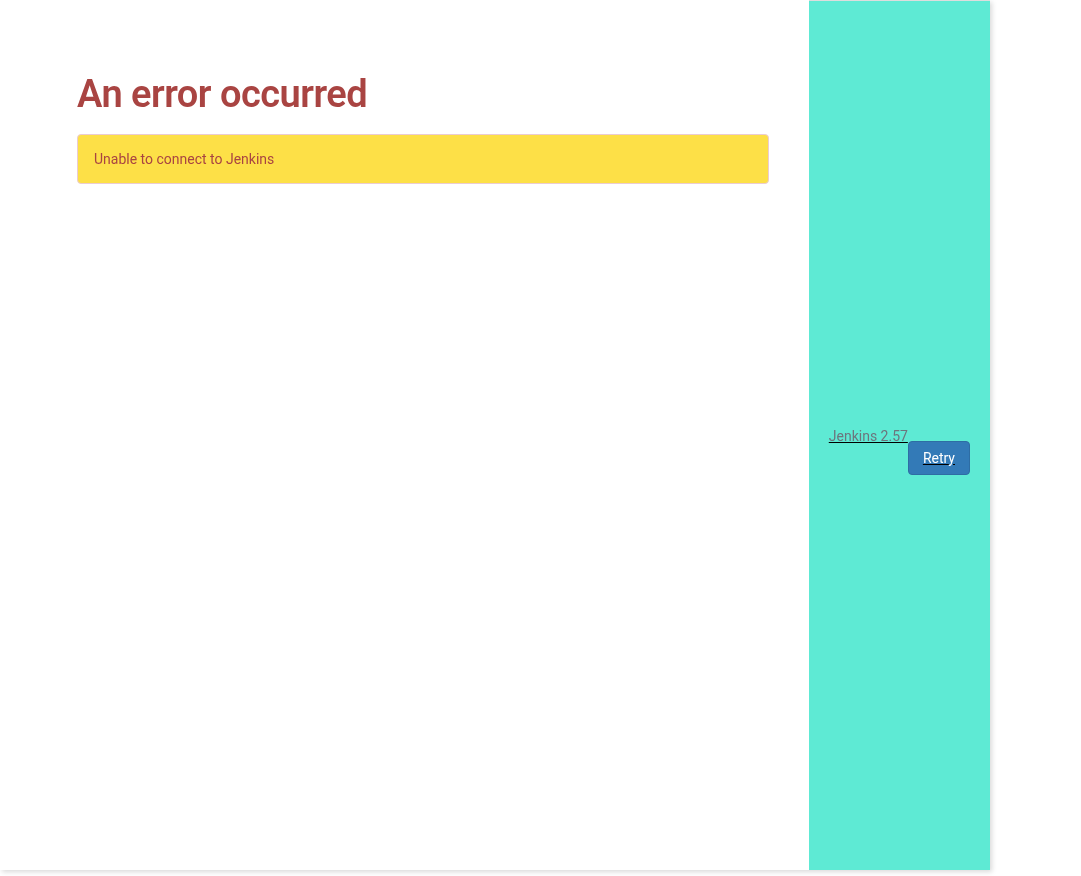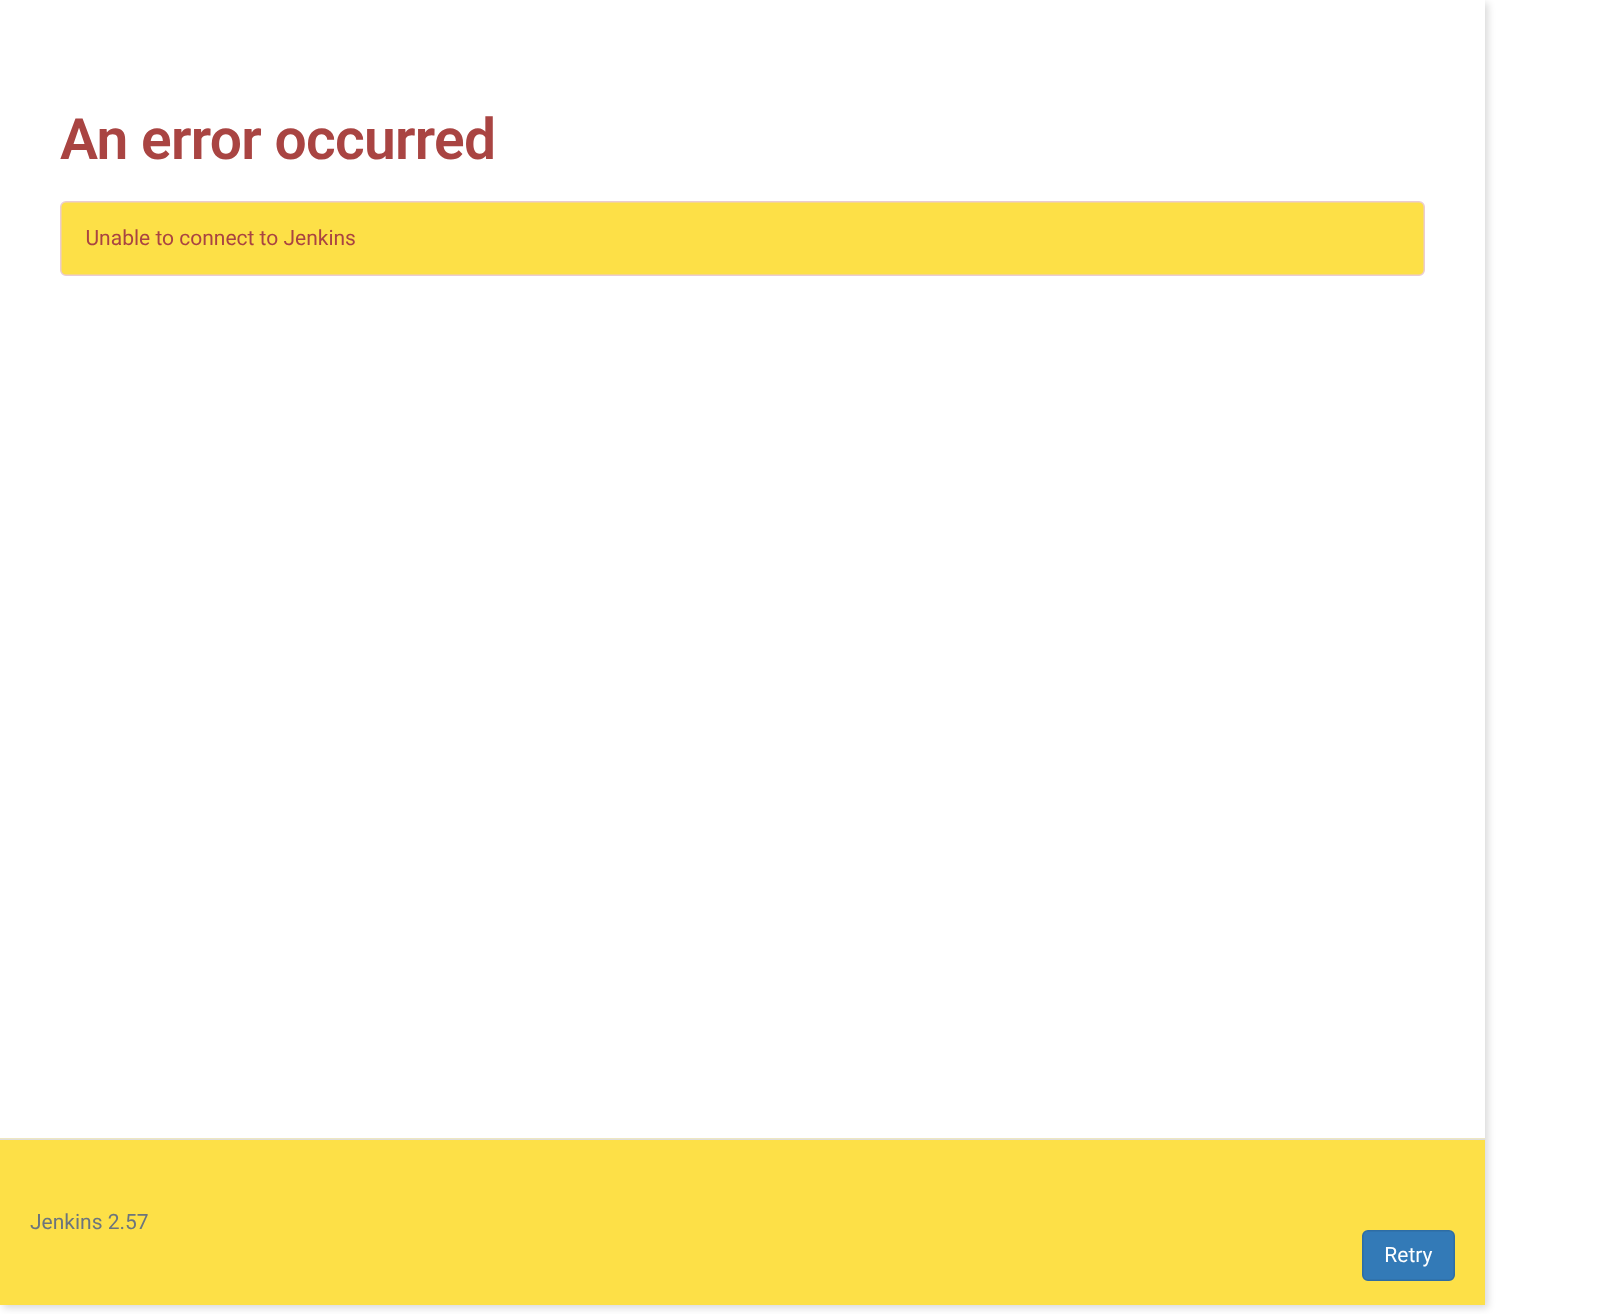--- a/index.html
+++ b/index.html
@@ -12,23 +12,23 @@
       background: #ffffff;
       width: 1081px;
       height: 876px;
       overflow: hidden;
     }
     .container {
       width: 990px;
       height: 870px;
       background: #ffffff;
       display: flex;
-      flex-direction: column;
       box-shadow: 2px 2px 5px rgba(0,0,0,0.15);
       position: relative;
+      padding-left: 37px;
     }
     .content-area {
       flex: 1;
       padding: 0 40px;
       overflow: auto;
     }
     .page-title {
       font-size: 38px;
       font-weight: 600;
       color: #a94442;
@@ -43,21 +43,22 @@
       padding: 16px;
       border-radius: 4px;
       font-size: 14px;
     }
     .footer {
       border-top: 1px solid #ddd;
       padding: 16px 20px;
       display: flex;
       align-items: center;
       justify-content: space-between;
-      background: #fde047;
+      background: #5eead4;
+      text-decoration: underline;
     }
     .version-label {
       color: #6c757d;
       font-size: 14px;
     }
     .retry-button {
       background-color: #337ab7;
       color: #fff;
       border: 1px solid #2e6da4;
       border-radius: 4px;

